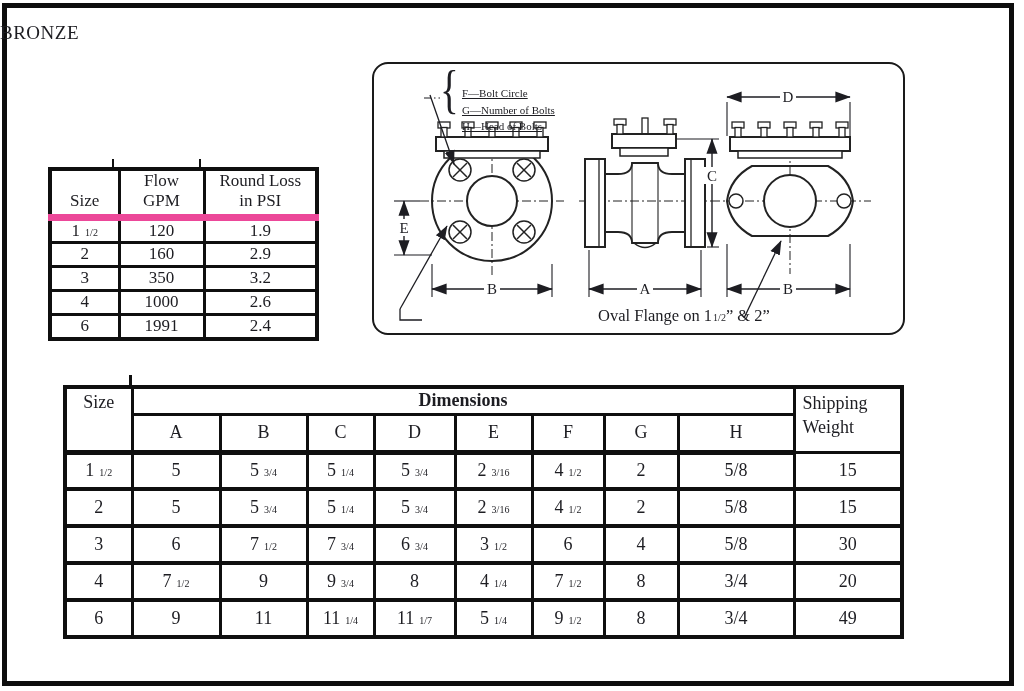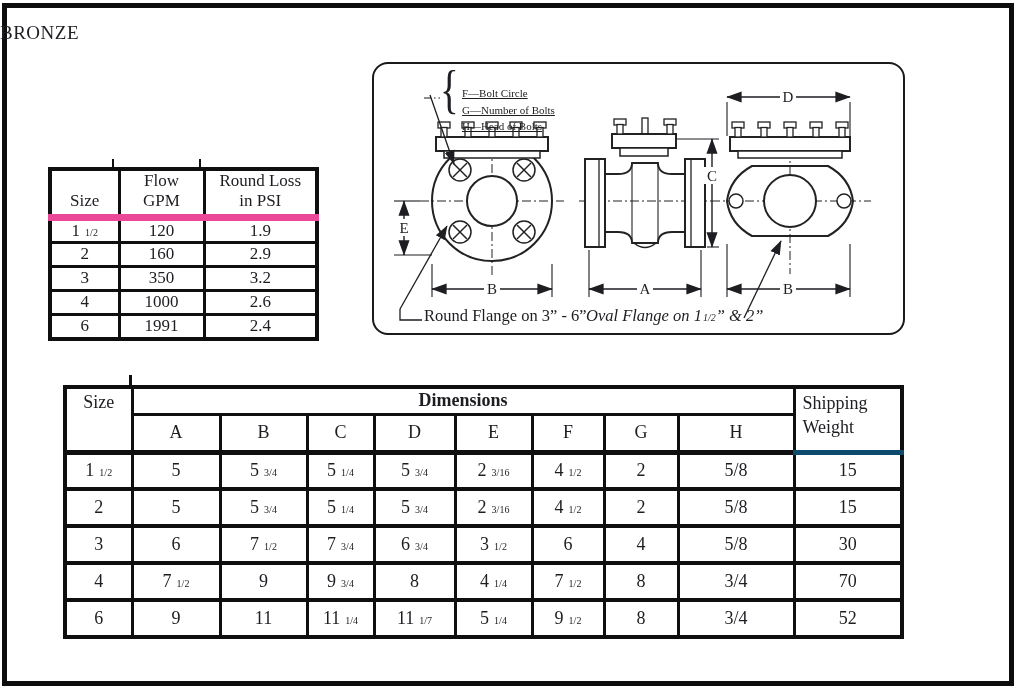--- a/index.html
+++ b/index.html
@@ -19,37 +19,37 @@
   
   table.dims{position:absolute;left:63px;top:385px;border-collapse:collapse;
        table-layout:fixed;border:4px solid #0f0f0f;}
   table.dims td{border:3px solid #0f0f0f;text-align:center;font-size:18px;padding:0;}
   table.dims tr.h1{height:27px;}
   table.dims tr.h2{height:38px;}
   table.dims tr.dr{height:37px;}
   table.dims td.dimspan{border-bottom:2px solid #0f0f0f;font-weight:bold;}
   table.dims tr.h2 td{border-bottom:5px solid #0f0f0f;}
   table.dims td.sizeh{border-bottom:5px solid #0f0f0f;vertical-align:top;padding-top:3px;}
-  table.dims td.ship{border-bottom:5px solid #0c4a6e;vertical-align:top;text-align:left;
+  table.dims td.ship{border-bottom:2px solid #0c4a6e;vertical-align:top;text-align:left;
        padding:2px 0 0 7px;line-height:24px;}
   table.dims tr.dr td{border-bottom:4px solid #0f0f0f;}
   .fr{font-size:10px;margin-left:5px;text-align:right;}
   .fr:empty{margin-left:0;}
   
   .tick{position:absolute;background:#0f0f0f;}
   
   .frame{position:absolute;left:372px;top:62px;width:533px;height:273px;box-sizing:border-box;
        border:2px solid #1a1a1a;border-radius:16px;}
   .frame svg{position:absolute;left:0;top:0;}
   .brace{position:absolute;left:66px;top:-4px;font-size:52px;font-weight:400;
        transform:scaleX(.75);transform-origin:left top;}
   .legend{position:absolute;left:88px;top:21px;font-size:11px;line-height:16.5px;white-space:nowrap;text-decoration:underline;}
   .cap{position:absolute;top:242px;font-size:16.5px;white-space:nowrap;}
   .cap-round{left:50px;}
-  .cap-oval{left:212px;font-style:italic;}
+  .cap-oval{left:224px;}
   svg text{font-family:"Liberation Serif", serif;font-size:15px;fill:#1d1d22;}
 </style>
 </head>
 <body>
 
 <div class="page-border"></div>
 
 <div class="title">BRONZE</div>
 
 <div class="tick" style="left:112px;top:159px;width:2px;height:8px;"></div>
@@ -234,21 +234,20 @@
       <line x1="370" y1="254" x2="407" y2="177" stroke-width="1.3" marker-end="url(#arr)"></line>
     </g>
   </svg>
 
   <div class="brace">{</div>
   <div class="legend">
     <div>F—Bolt Circle</div>
     <div>G—Number of Bolts</div>
     <div>H—Head of Bolts</div>
   </div>
-  <div class="cap cap-round">Round Flange on 3” - 6”</div>
   <div class="cap cap-oval"><span>Oval Flange on 1</span><span class="fr" style="margin-left:1px;">1/2</span><span>” &amp; 2”</span></div>
 </div>
 
 <table class="dims">
   <colgroup>
     <col style="width:67px">
       <col style="width:88px">
       <col style="width:87px">
       <col style="width:67px">
       <col style="width:81px">
@@ -316,28 +315,28 @@
   <tr class="dr">
     <td><span class="w">4</span><span class="fr"></span></td>
     <td><span class="w">7</span><span class="fr">1/2</span></td>
     <td><span class="w">9</span><span class="fr"></span></td>
     <td><span class="w">9</span><span class="fr">3/4</span></td>
     <td><span class="w">8</span><span class="fr"></span></td>
     <td><span class="w">4</span><span class="fr">1/4</span></td>
     <td><span class="w">7</span><span class="fr">1/2</span></td>
     <td><span class="w">8</span><span class="fr"></span></td>
     <td><span class="w">3/4</span><span class="fr"></span></td>
-    <td><span class="w">70</span><span class="fr"></span></td>
+    <td><span class="w">20</span><span class="fr"></span></td>
   </tr>
   <tr class="dr">
     <td><span class="w">6</span><span class="fr"></span></td>
     <td><span class="w">9</span><span class="fr"></span></td>
     <td><span class="w">11</span><span class="fr"></span></td>
     <td><span class="w">11</span><span class="fr">1/4</span></td>
     <td><span class="w">11</span><span class="fr">1/7</span></td>
     <td><span class="w">5</span><span class="fr">1/4</span></td>
     <td><span class="w">9</span><span class="fr">1/2</span></td>
     <td><span class="w">8</span><span class="fr"></span></td>
     <td><span class="w">3/4</span><span class="fr"></span></td>
-    <td><span class="w">52</span><span class="fr"></span></td>
+    <td><span class="w">49</span><span class="fr"></span></td>
   </tr>
 </tbody>
   </table>
 
 </body></html>

